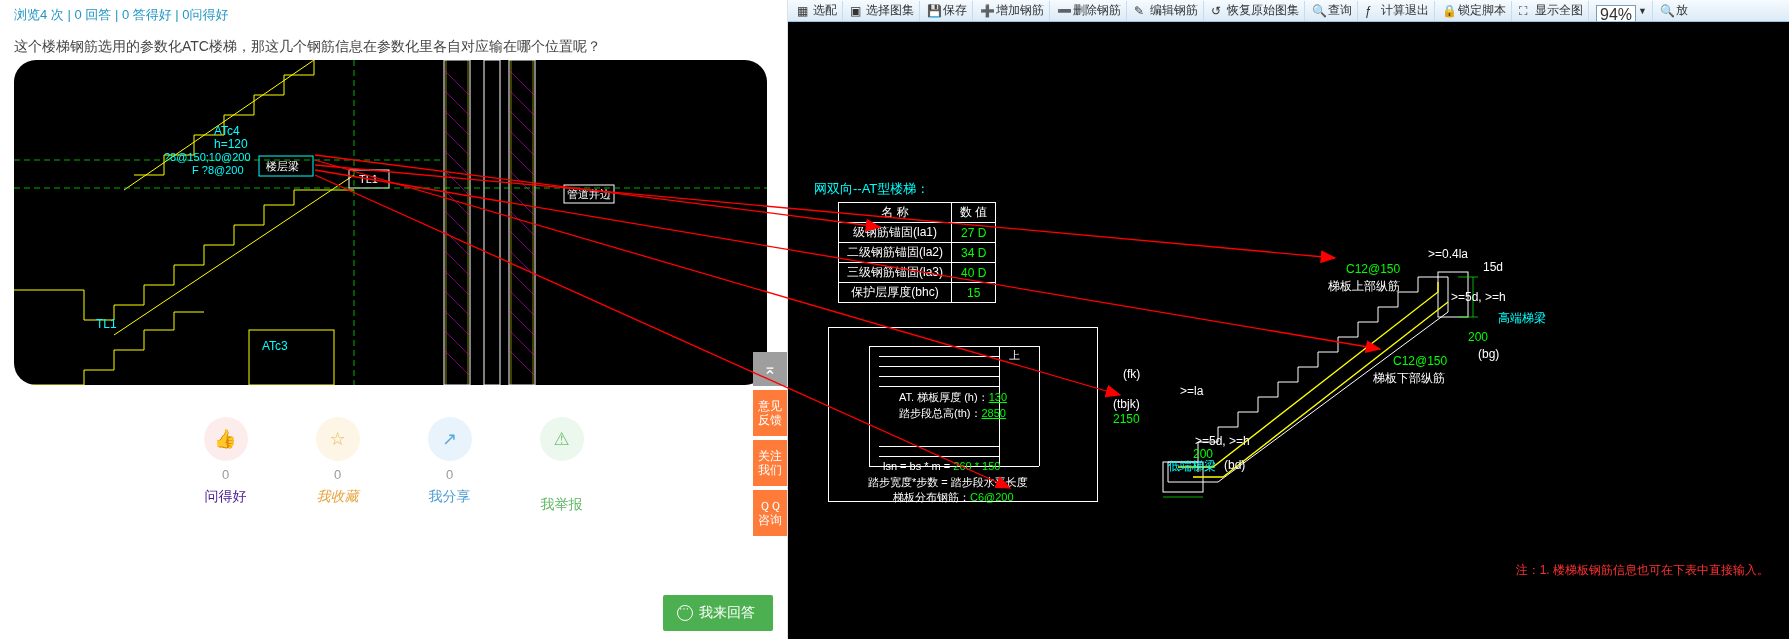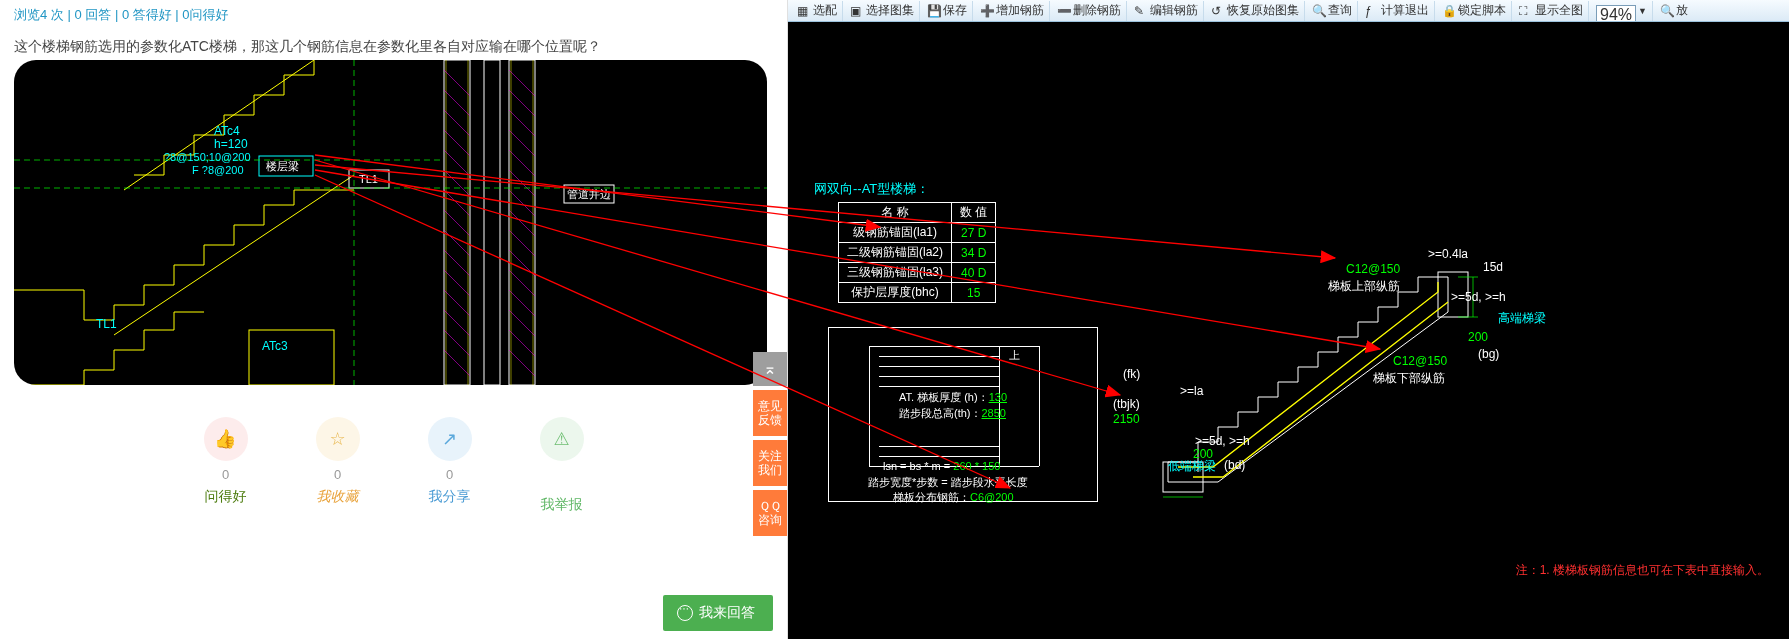--- a/index.html
+++ b/index.html
@@ -13,21 +13,21 @@
   .cad-left svg{position:absolute;top:0;left:0;}
   .actions{display:flex;justify-content:center;gap:52px;margin-top:32px;}
   .act{display:flex;flex-direction:column;align-items:center;gap:6px;width:60px;}
   .circ{width:44px;height:44px;border-radius:50%;display:flex;align-items:center;justify-content:center;font-size:18px;}
   .circ.red{background:#fdecec;color:#e68a8a;}
   .circ.org{background:#fdf6e7;color:#e8b74e;}
   .circ.blu{background:#e8f3fb;color:#5aa8db;}
   .circ.grn{background:#ecf7ed;color:#6fbf73;}
   .cnt{font-size:13px;color:#999;}
   .lbl{font-size:14px;}
-  .lbl.red{color:#4d7c0f;}
+  .lbl.red{color:#4c1d95;}
   .lbl.org{color:#e8a23a;font-style:italic;}
   .lbl.blu{color:#4a9bd4;}
   .lbl.grn{color:#5fb765;margin-top:8px;}
   .side-btns{position:absolute;right:0;top:352px;display:flex;flex-direction:column;gap:4px;}
   .side-btn{width:34px;height:46px;background:#ff7b3a;color:#fff;font-size:12px;display:flex;align-items:center;justify-content:center;text-align:center;padding:4px;line-height:14px;}
   .side-btn.top{background:#9e9e9e;height:34px;font-size:16px;}
   .answer-btn{position:absolute;right:14px;bottom:8px;background:#4caf50;color:#fff;border:none;padding:9px 18px 9px 14px;font-size:14px;border-radius:2px;display:flex;align-items:center;gap:6px;}
   .answer-btn .bub{width:16px;height:16px;border:1.5px solid #fff;border-radius:50%;position:relative;}
   .answer-btn .bub::after{content:"⋯";position:absolute;top:-3px;left:1px;font-size:10px;}
   

